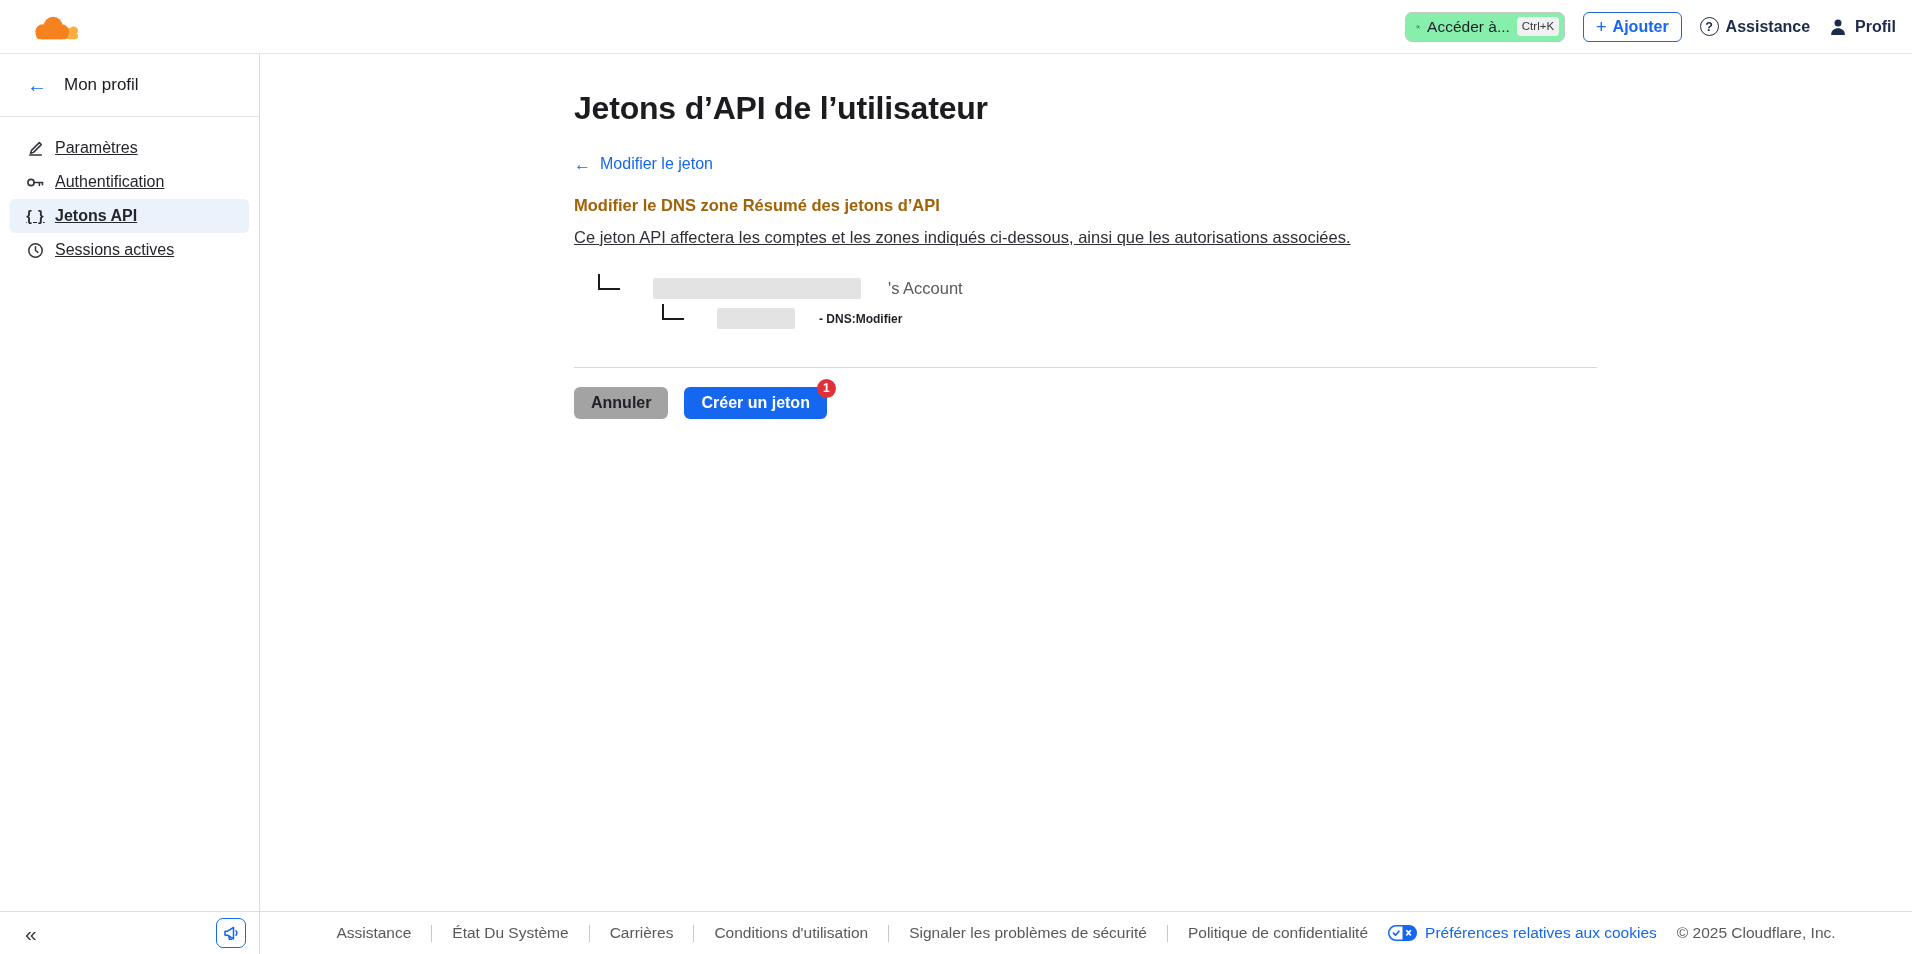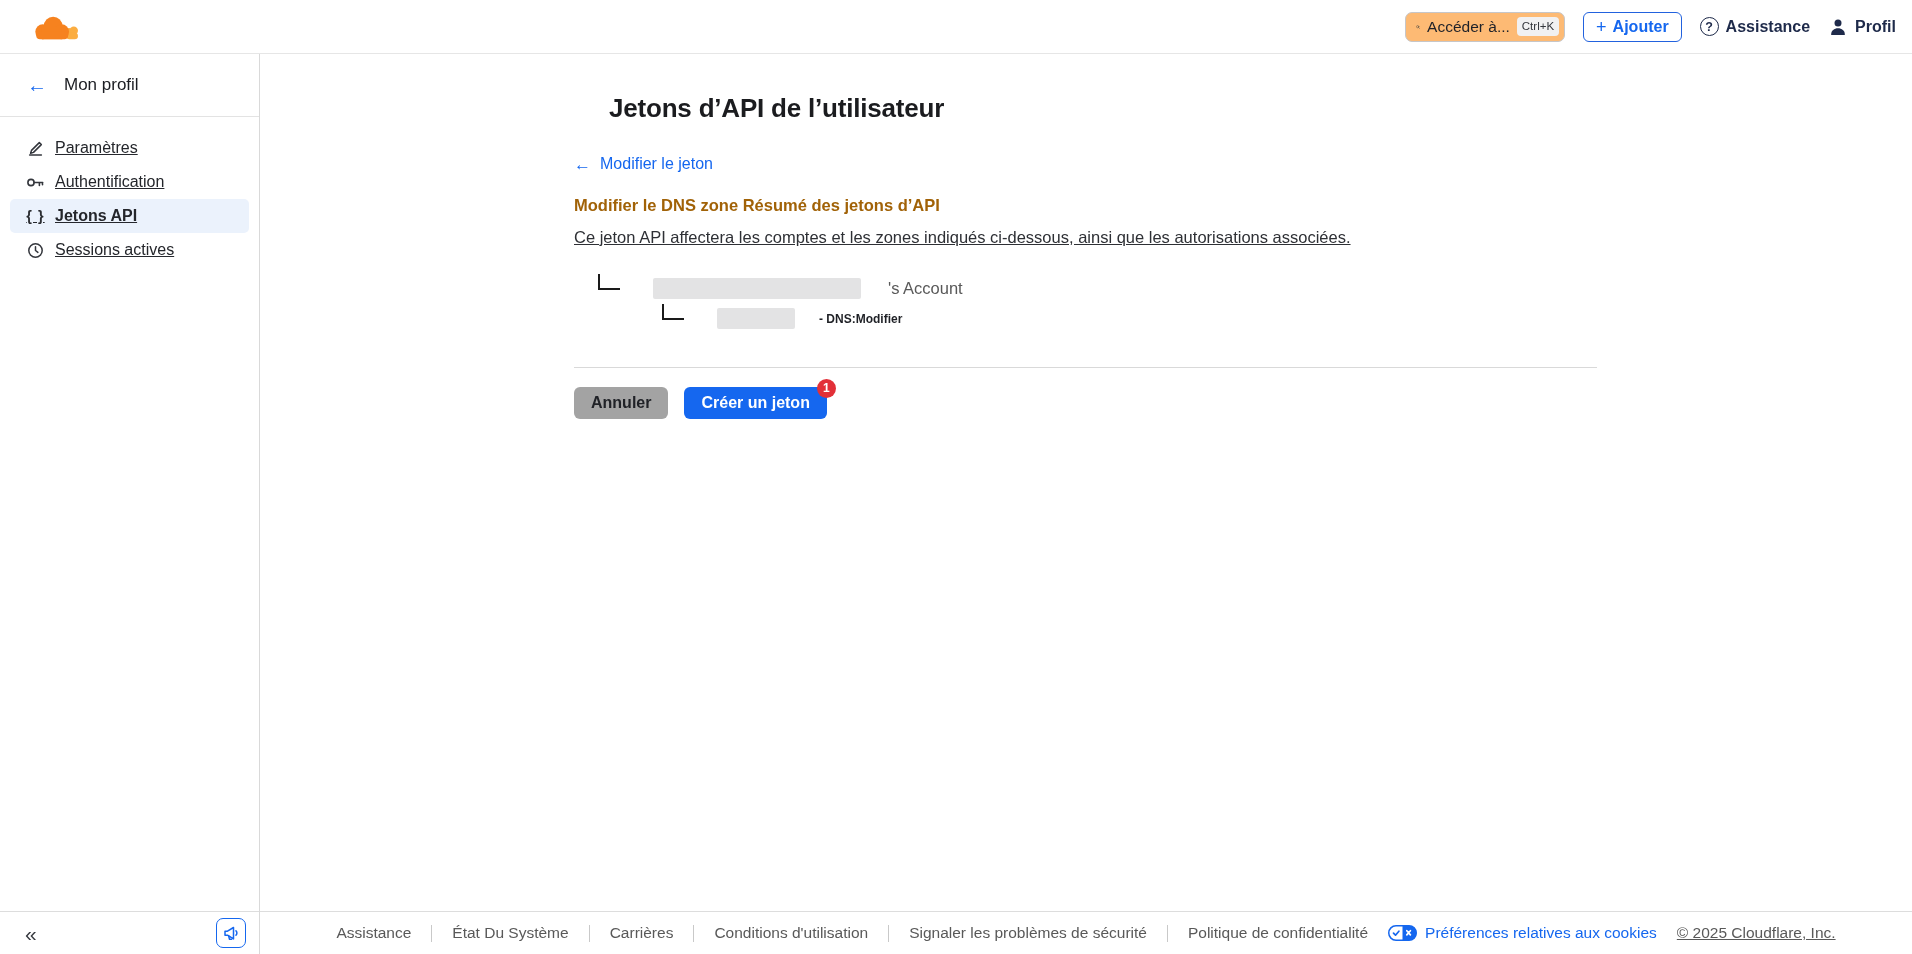--- a/index.html
+++ b/index.html
@@ -11,21 +11,21 @@
   }
   *{box-sizing:border-box;margin:0;padding:0;}
   html,body{width:1912px;height:954px;overflow:hidden;}
   body{font-family:"Liberation Sans",sans-serif;background:#fff;color:var(--text);}
   .app{width:1912px;height:954px;display:flex;flex-direction:column;background:#fff;}
 
   
   header{height:54px;flex:0 0 54px;display:flex;align-items:center;padding:0 16px 0 30px;border-bottom:1px solid #E6E6E6;background:#fff;}
   .logo{width:50px;height:30px;display:block;cursor:pointer;}
   .header-right{margin-left:auto;display:flex;align-items:center;gap:18px;}
-  .search{width:160px;height:30px;border:1px solid #C6C6C8;border-radius:7px;display:flex;align-items:center;gap:7px;padding:0 5px 0 10px;cursor:pointer;background:#fdba74;}
+  .search{width:160px;height:30px;border:1px solid #C6C6C8;border-radius:7px;display:flex;align-items:center;gap:7px;padding:0 5px 0 10px;cursor:pointer;background:#86efac;}
   .search-text{font-size:15.5px;color:#1F2229;flex:1;white-space:nowrap;}
   .kbd{background:#F1F1F2;border-radius:4px;font-size:11.5px;line-height:1;padding:4px 5px;color:#33363C;white-space:nowrap;}
   .btn-ajouter{height:30px;display:flex;align-items:center;gap:6px;padding:0 12px;border:1.5px solid #2262DE;border-radius:6px;color:var(--blue);font-size:16px;font-weight:600;background:#fff;cursor:pointer;}
   .plus-glyph{font-size:18px;font-weight:400;line-height:1;}
   .hdr-item{display:flex;align-items:center;gap:7px;font-size:16px;font-weight:600;color:var(--navy);cursor:pointer;white-space:nowrap;}
   .qmark{width:19px;height:19px;border:1.8px solid var(--navy);border-radius:50%;display:flex;align-items:center;justify-content:center;font-size:12.5px;font-weight:700;color:var(--navy);}
 
   
   .body-row{flex:1;display:flex;min-height:0;}
   aside{width:260px;flex:0 0 260px;border-right:1px solid #D9D9D9;position:relative;background:#fff;}
@@ -37,21 +37,21 @@
   .nav-item.active{background:#EBF2FC;font-weight:600;}
   .nav-ico{width:19px;display:flex;align-items:center;justify-content:center;flex:0 0 19px;color:#33363C;}
   .braces{font-size:14.5px;font-weight:600;color:#2B2D31;letter-spacing:1px;white-space:nowrap;}
   .side-foot{position:absolute;left:0;right:0;bottom:0;height:43px;border-top:1px solid #DDDDDD;display:flex;align-items:center;justify-content:space-between;padding:0 13px 0 25px;background:#fff;}
   .collapse{font-size:21px;color:#36393F;line-height:1;cursor:pointer;}
   .megaphone-btn{width:30px;height:30px;border:1.5px solid var(--blue);border-radius:7px;display:flex;align-items:center;justify-content:center;background:#fff;cursor:pointer;}
 
   
   main{flex:1;position:relative;background:#fff;min-width:0;}
   .content{margin-left:314px;width:1023px;padding-top:36px;}
-  h1{font-size:26px;font-weight:700;color:#1B1C1F;letter-spacing:-0.2px;line-height:36px;margin-left:35px;}
+  h1{font-size:32px;font-weight:700;color:#1B1C1F;letter-spacing:-0.2px;line-height:36px;}
   .back-link{margin-top:29px;display:inline-flex;align-items:center;gap:9px;color:var(--blue);font-size:16px;cursor:pointer;}
   .back-arrow{font-size:17px;line-height:1;}
   .summary-title{margin-top:22px;font-size:16.5px;font-weight:700;color:#a16207;}
   .description{margin-top:13px;font-size:16.5px;color:#2E3035;text-decoration:underline;}
   .tree{margin-top:27px;}
   .tree-row{display:flex;align-items:center;height:30px;gap:24px;}
   .tree-row.lvl1{margin-left:24px;}
   .tree-row.lvl2{margin-left:88px;}
   .connector{width:22px;height:16px;border-left:2px solid #1A1A1A;border-bottom:2px solid #1A1A1A;align-self:flex-start;margin-right:9px;flex:0 0 22px;}
   .redacted{background:#E3E3E4;height:21px;border-radius:2px;}
@@ -64,21 +64,21 @@
   .btn{height:32px;border:0;border-radius:6px;font-size:16px;font-weight:600;padding:0 17px;cursor:pointer;font-family:"Liberation Sans",sans-serif;}
   .btn-cancel{background:#a3a3a3;color:#202227;}
   .btn-create{background:var(--blue);color:#fff;position:relative;}
   .badge{position:absolute;top:-8px;right:-9px;width:19px;height:19px;border-radius:50%;background:#E23038;color:#fff;font-size:12px;font-weight:700;display:flex;align-items:center;justify-content:center;}
 
   
   footer{position:absolute;left:0;right:0;bottom:0;height:43px;border-top:1px solid #DDDDDD;display:flex;align-items:center;justify-content:center;gap:20px;font-size:15.5px;color:var(--gray-txt);background:#fff;white-space:nowrap;}
   .f-link{cursor:pointer;color:var(--gray-txt);}
   .pipe{width:1px;height:17px;background:#C9C9C9;}
   .cookie-link{display:flex;align-items:center;gap:8px;color:var(--blue);cursor:pointer;}
-  .copyright{color:var(--gray-txt);text-decoration:underline;}
+  .copyright{color:var(--gray-txt);}
   svg{display:block;}
 </style>
 </head>
 <body>
 
 <div class="app">
 
   <header>
     <svg class="logo" viewBox="0 0 52 32">
       <g fill="#FBAD41">

